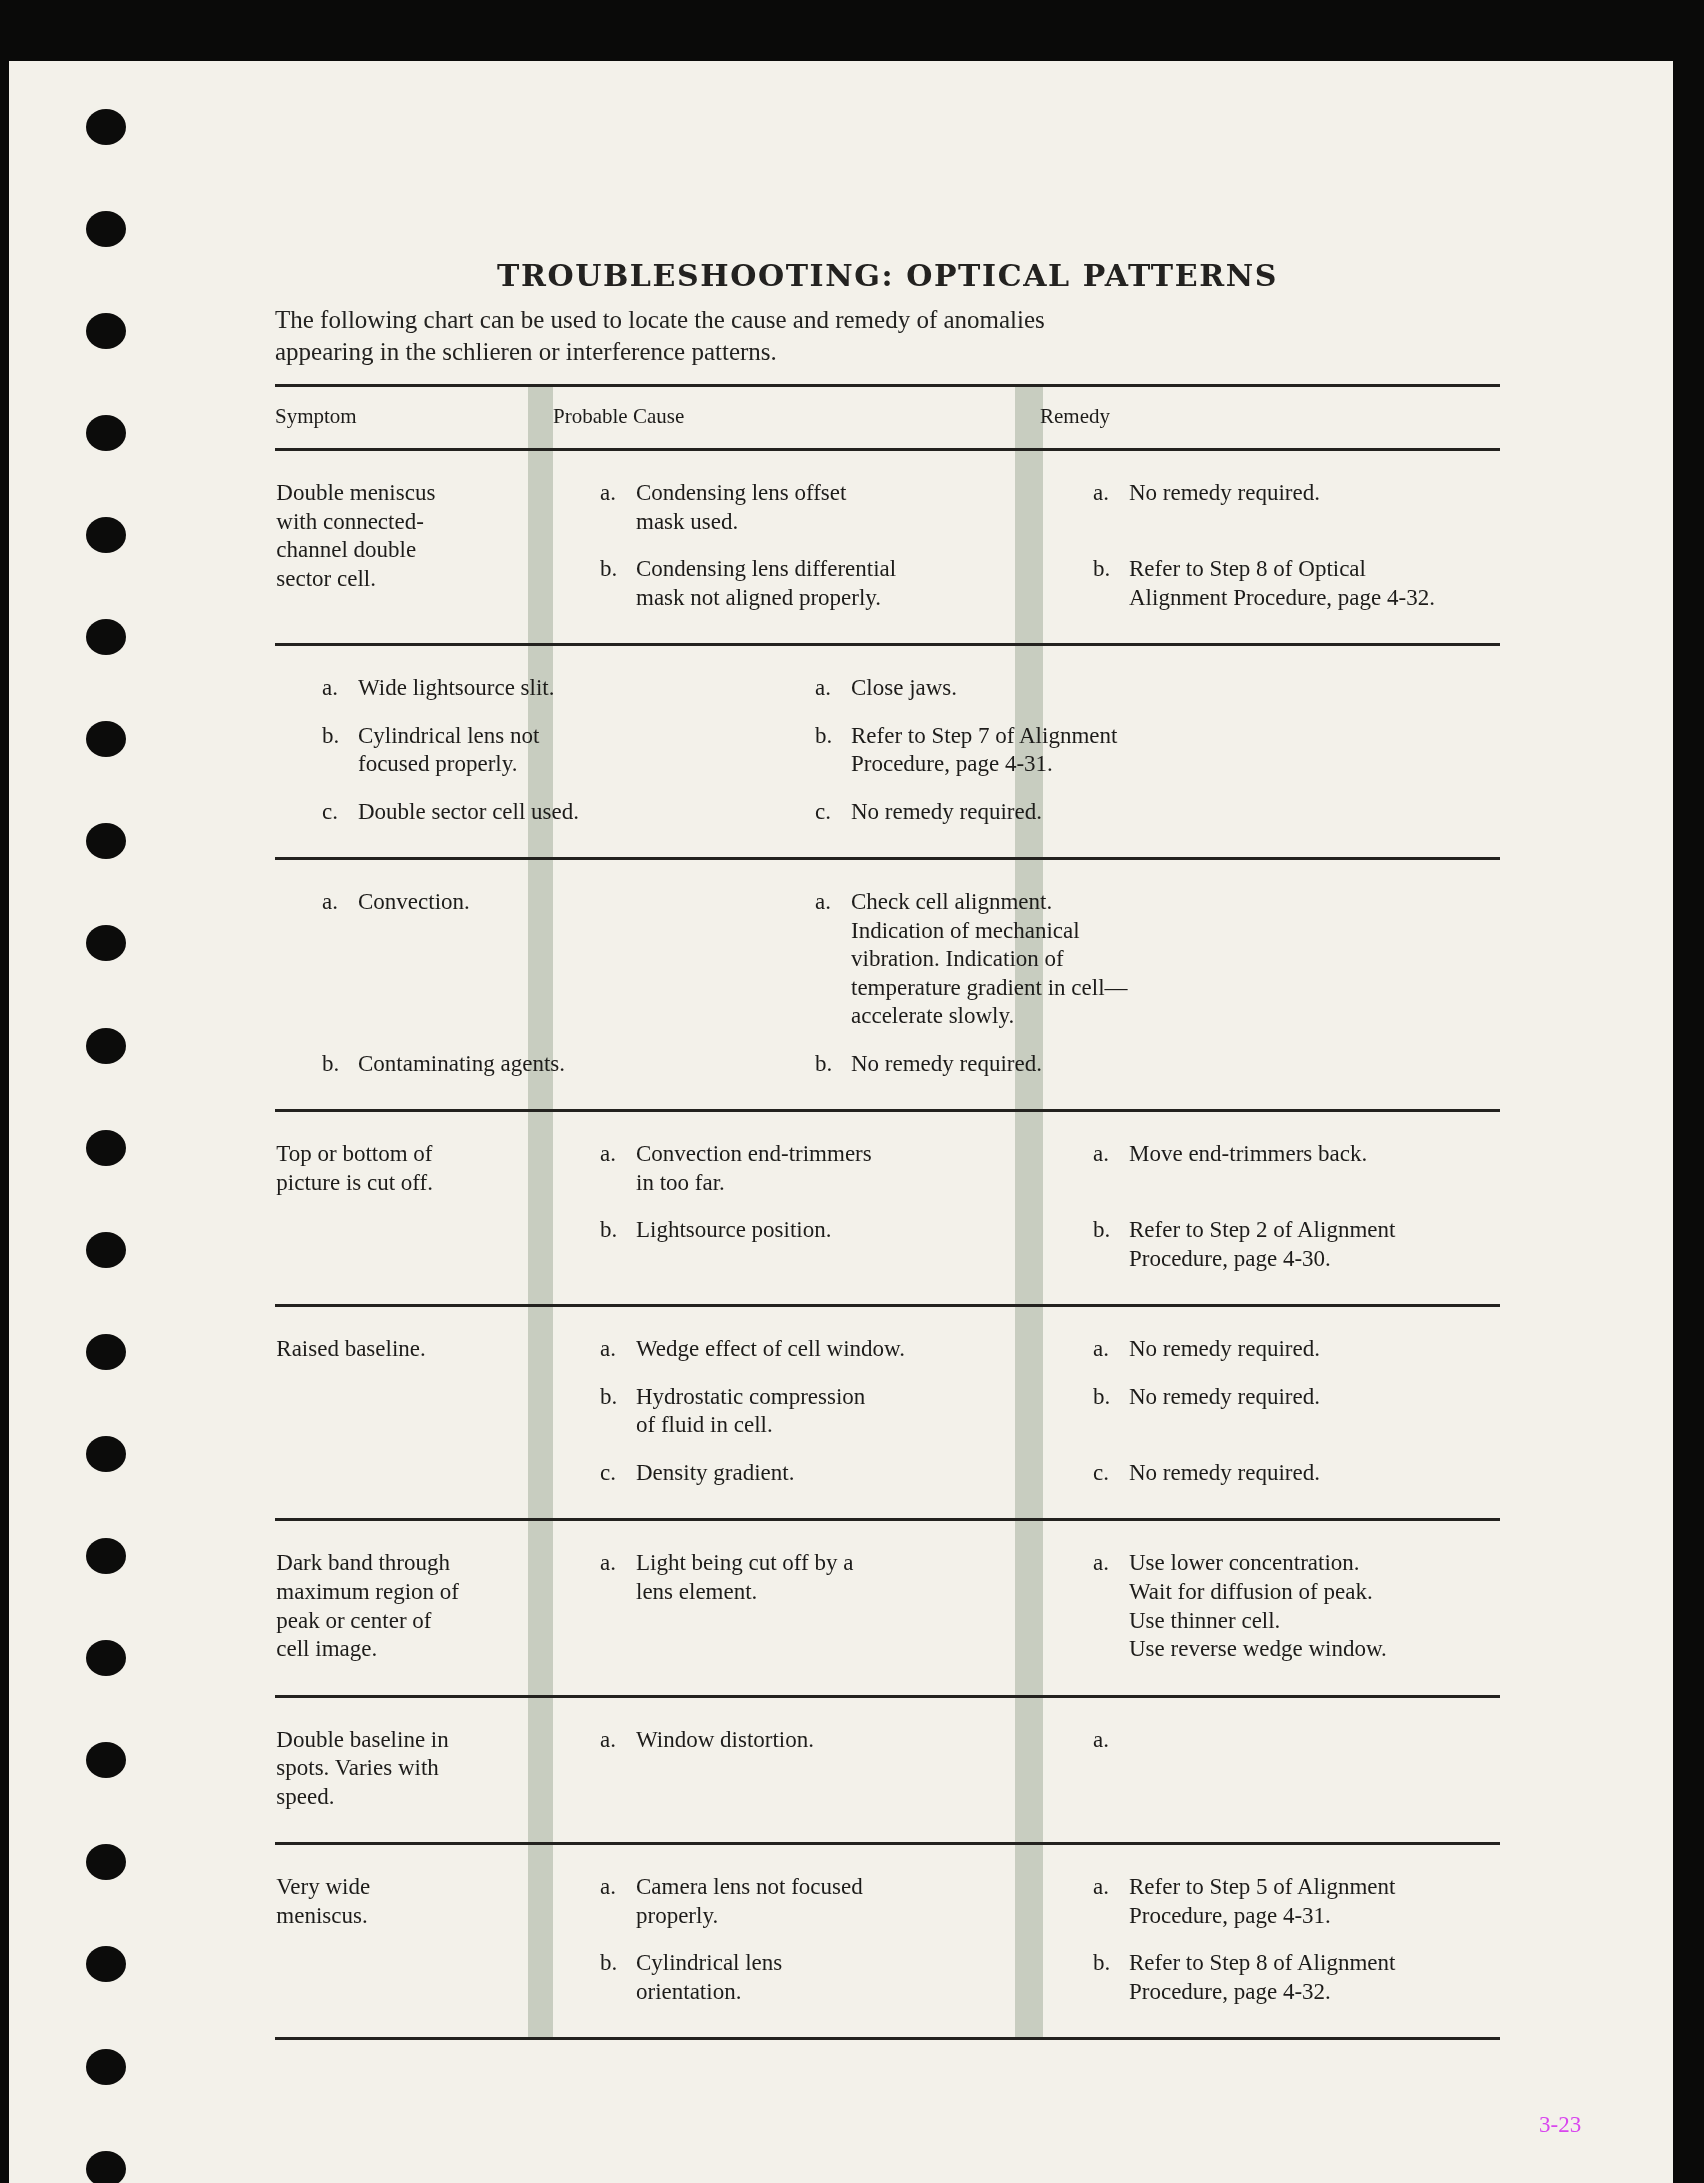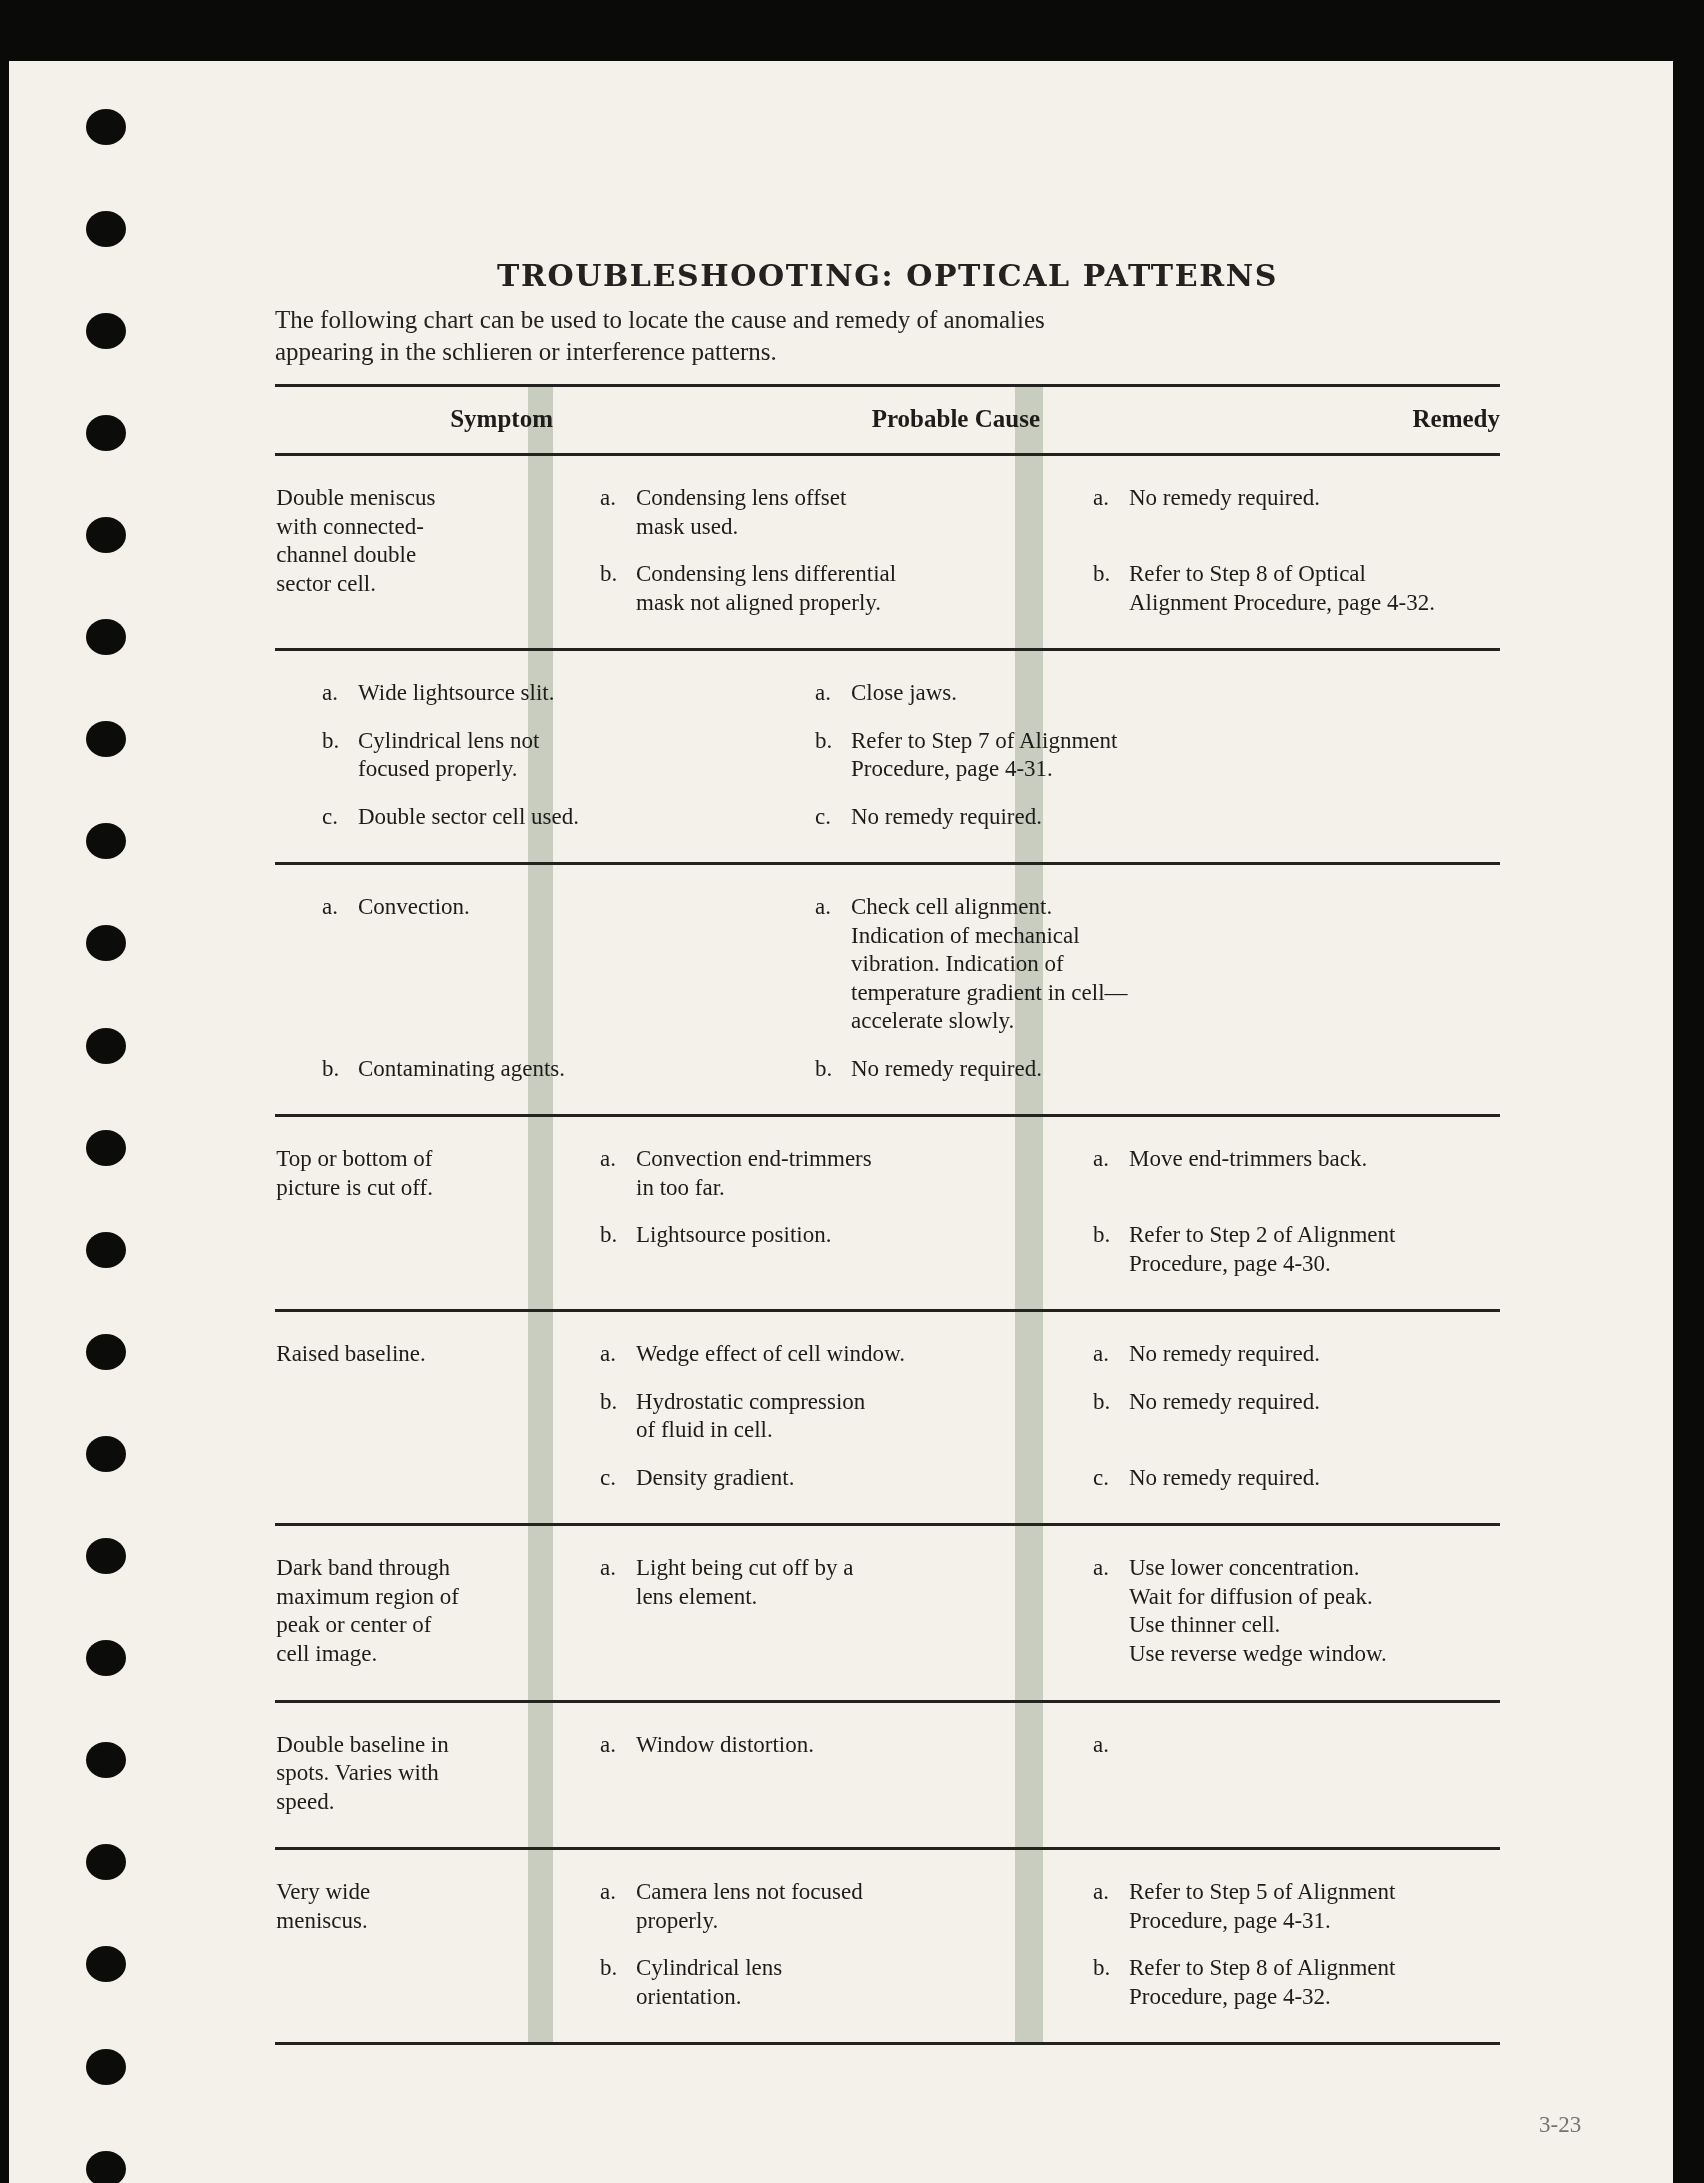--- a/index.html
+++ b/index.html
@@ -71,23 +71,23 @@
   }
   .bar1 { left: 253px;  width: 25px; }
   .bar2 { left: 740px; width: 27.5px; }
 
   .hgrid {
     position: relative; z-index: 1;
     display: grid;
     grid-template-columns: 278px 487px 460px;
   }
   .hcell {
-    text-align: right;
-    font-weight: bold;
-    font-size: 25px;
+    text-align: left;
+    font-weight: normal;
+    font-size: 21px;
   }
 
   .rgrid {
     position: relative; z-index: 1;
     display: grid;
     grid-template-columns: 278px 947px;
   }
   .symptom {
     padding: 0 38px 0 1.3px;
     white-space: pre-line;
@@ -107,21 +107,21 @@
   }
   .cause  { padding-left: 47px; padding-right: 81px; }
   .remedy { padding-left: 53px; padding-right: 12.5px; }
   .lbl { flex: 0 0 36px; }
   .txt { flex: 1; white-space: pre-line; }
 
   .pageno {
     position: absolute;
     left: 1539px; top: 2064px;
     font-size: 23px;
-    color: #737373;
+    color: #d946ef;
   }
 </style>
 </head>
 <body>
 
 <div class="frame">
   <div class="paper"></div>
   <div id="holes">
       <div class="hole" style="top: 61px;"></div>
       <div class="hole" style="top: 163px;"></div>

